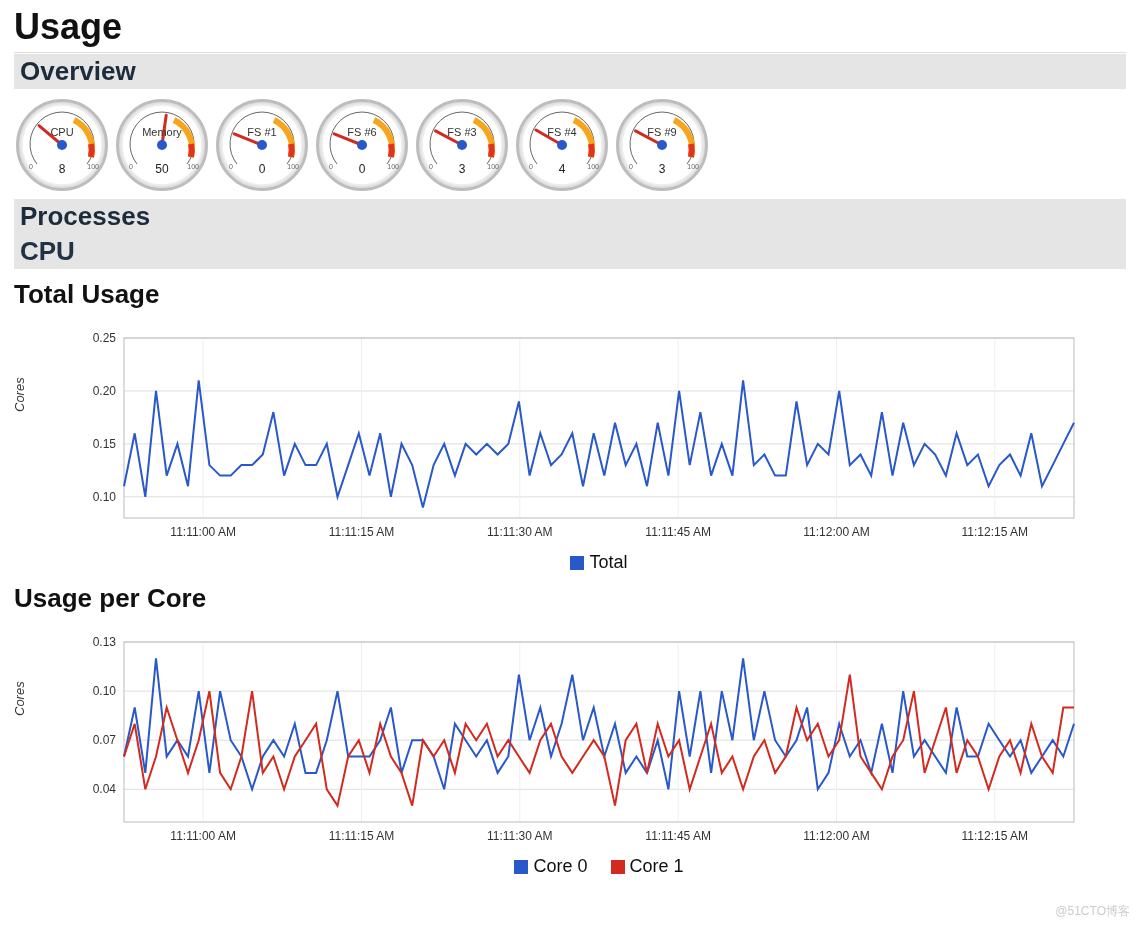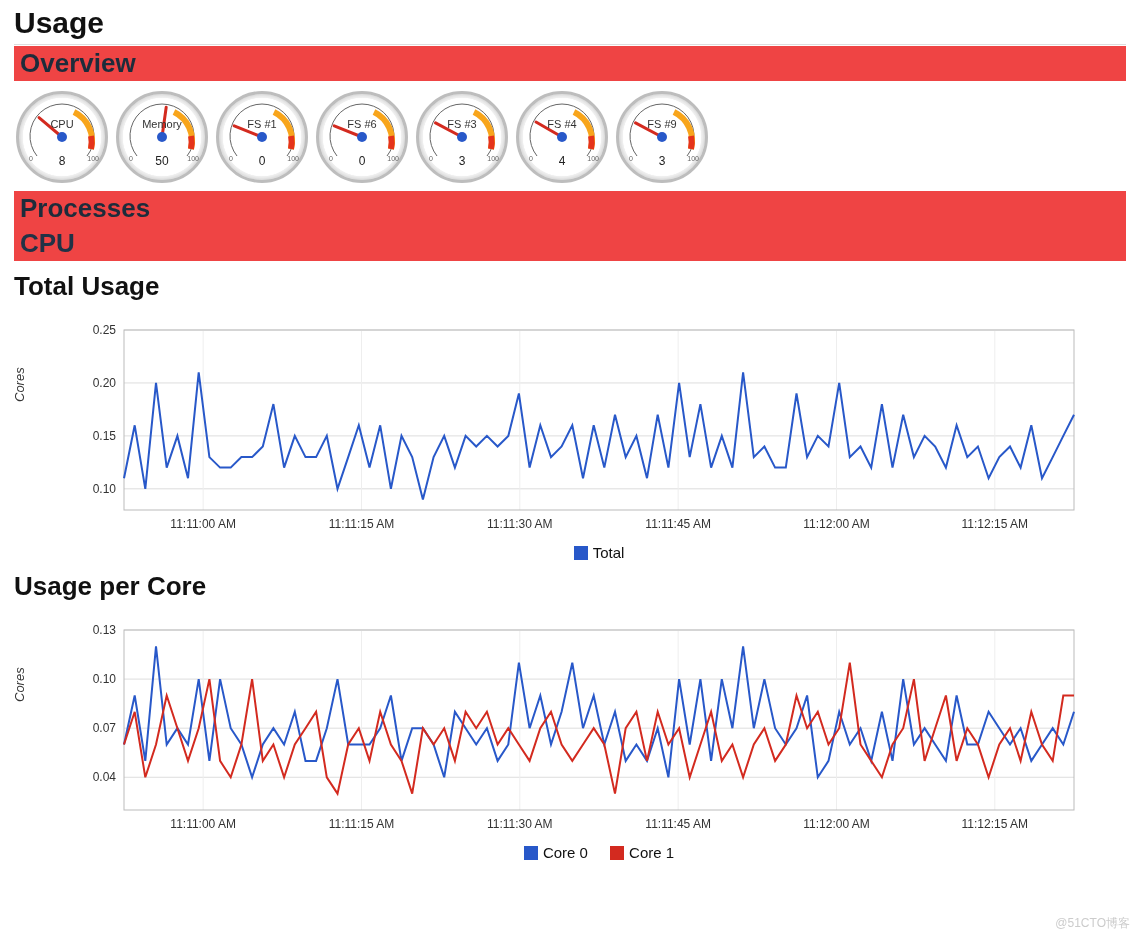--- a/index.html
+++ b/index.html
@@ -1,35 +1,35 @@
 <!DOCTYPE html>
 <html><head>
 <meta charset="utf-8">
 <style>
   html,body{margin:0;padding:0;font-family:"Segoe UI",Arial,sans-serif;background:#fff;color:#111}
   .page{width:1140px;margin:0 auto;padding:0 14px;box-sizing:border-box}
-  h1.page-title{font-size:30px;font-weight:600;margin:6px 0 4px}
+  h1.page-title{font-size:36px;font-weight:600;margin:6px 0 4px}
   .rule{height:1px;background:#ddd;margin:0 0 1px}
-  .section-hdr{background:#ef4444;color:#1d2c3b;font-size:26px;font-weight:600;padding:2px 6px;margin:0}
+  .section-hdr{background:#e5e5e5;color:#1d2c3b;font-size:26px;font-weight:600;padding:2px 6px;margin:0}
   .section-hdr.dark{color:#213246}
   .gauge-row{display:flex;gap:8px;padding:10px 2px 8px}
   .gauge{width:86px;height:86px;border-radius:50%;border:3px solid #bdbdbd;background:radial-gradient(circle at 50% 50%,#fff 0 64%,#f2f2f2 65% 100%);position:relative;box-shadow:inset 0 0 4px rgba(0,0,0,.2)}
   .gauge svg{position:absolute;inset:0;width:100%;height:100%}
   .gauge .lbl{position:absolute;top:24px;left:0;right:0;text-align:center;font-size:11px;color:#333}
   .gauge .val{position:absolute;bottom:12px;left:0;right:0;text-align:center;font-size:12px;color:#222}
   .gauge .tick{position:absolute;font-size:7px;color:#666}
   .gauge .t0{left:10px;bottom:18px}
   .gauge .t100{right:6px;bottom:18px}
   .chart-title{font-size:26px;font-weight:600;margin:10px 0 8px}
   .chart-wrap{padding-left:40px;position:relative}
   .ylabel{position:absolute;left:-2px;top:50%;transform:rotate(-90deg) translateX(34px);transform-origin:left top;font-style:italic;font-size:13px;color:#333}
   svg.chart{display:block}
-  .legend{text-align:center;font-size:15px;margin-top:4px}
+  .legend{text-align:center;font-size:18px;margin-top:4px}
   .legend .sw{display:inline-block;width:14px;height:14px;margin:0 5px 0 18px;vertical-align:-2px}
-  .watermark{position:fixed;right:10px;bottom:8px;font-size:12px;color:#ccc}
+  .watermark{position:fixed;right:10px;bottom:20px;font-size:12px;color:#ccc}
   .yt{font:12px Arial;fill:#333;text-anchor:end}
   .xt{font:12px Arial;fill:#333;text-anchor:middle}
 </style>
 </head>
 <body>
 
 <div class="page">
   <h1 class="page-title">Usage</h1>
   <div class="rule"></div>
 

